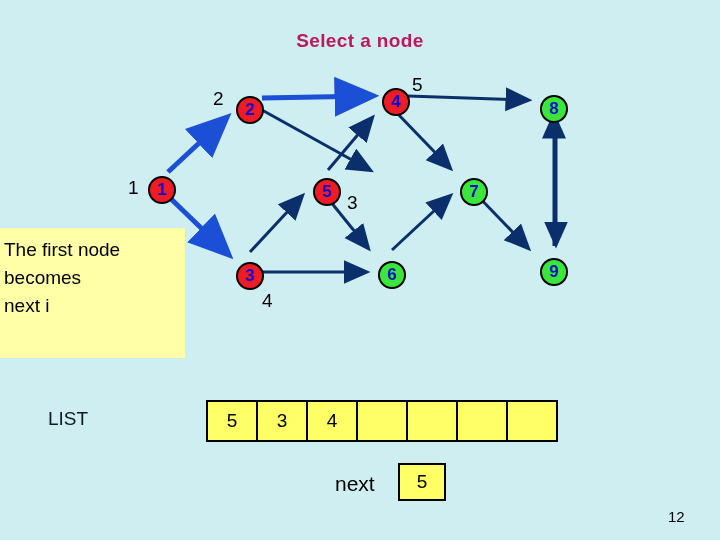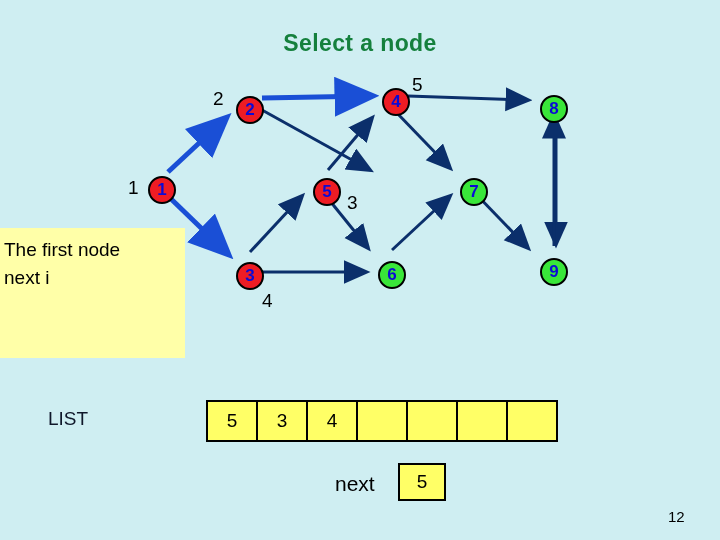--- a/index.html
+++ b/index.html
@@ -39,21 +39,21 @@
       radial-gradient(circle at 80% 62%, rgba(170,50,40,.45) 0 8px, rgba(0,0,0,0) 9px),
       linear-gradient(#f6f2ea,#efe8dc);
   }
   #book .scratch{
     position:absolute;background:#b03a28;transform-origin:0 0;height:2px;opacity:.8;
   }
 
   
   #page-title{
     left:0;top:30px;width:720px;text-align:center;
-    font-size:23px;font-weight:bold;color:#15803d;
+    font-size:19px;font-weight:bold;color:#be185d;
     letter-spacing:.4px;
   }
 
   
   #note{
     left:0px;top:228px;width:185px;height:130px;
     background:#ffffa8;
     color:#000000;
     font-size:19px;
     line-height:28px;
@@ -148,20 +148,21 @@
   <div class="abs node green" style="left:540px;top:258px;">9</div>
 
   <div class="abs lbl" style="left:128px;top:177px;">1</div>
   <div class="abs lbl" style="left:213px;top:88px;">2</div>
   <div class="abs lbl" style="left:262px;top:290px;">4</div>
   <div class="abs lbl" style="left:412px;top:74px;">5</div>
   <div class="abs lbl" style="left:347px;top:192px;">3</div>
 
   <div id="note" class="abs">
     <div>The first node</div>
+    <div>becomes</div>
     <div>next i</div>
   </div>
 
   <div id="list-label" class="abs">LIST</div>
   <div id="list-cells" class="abs">
     <div class="cell">5</div>
     <div class="cell">3</div>
     <div class="cell">4</div>
     <div class="cell"></div>
     <div class="cell"></div>

